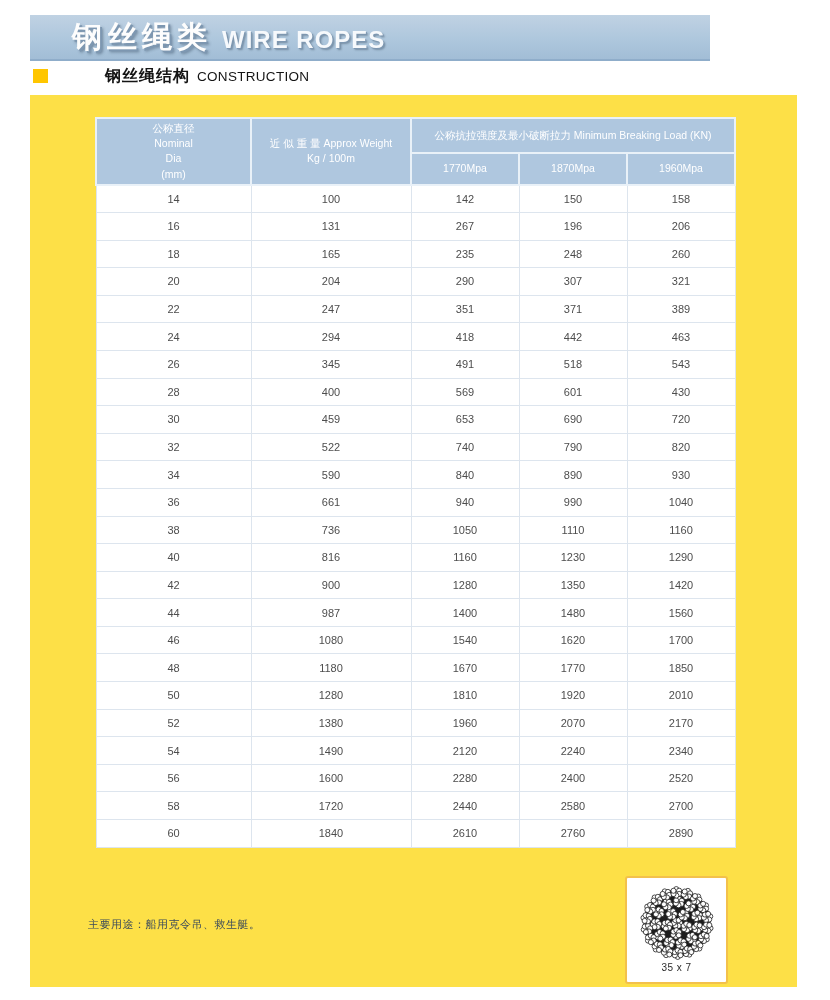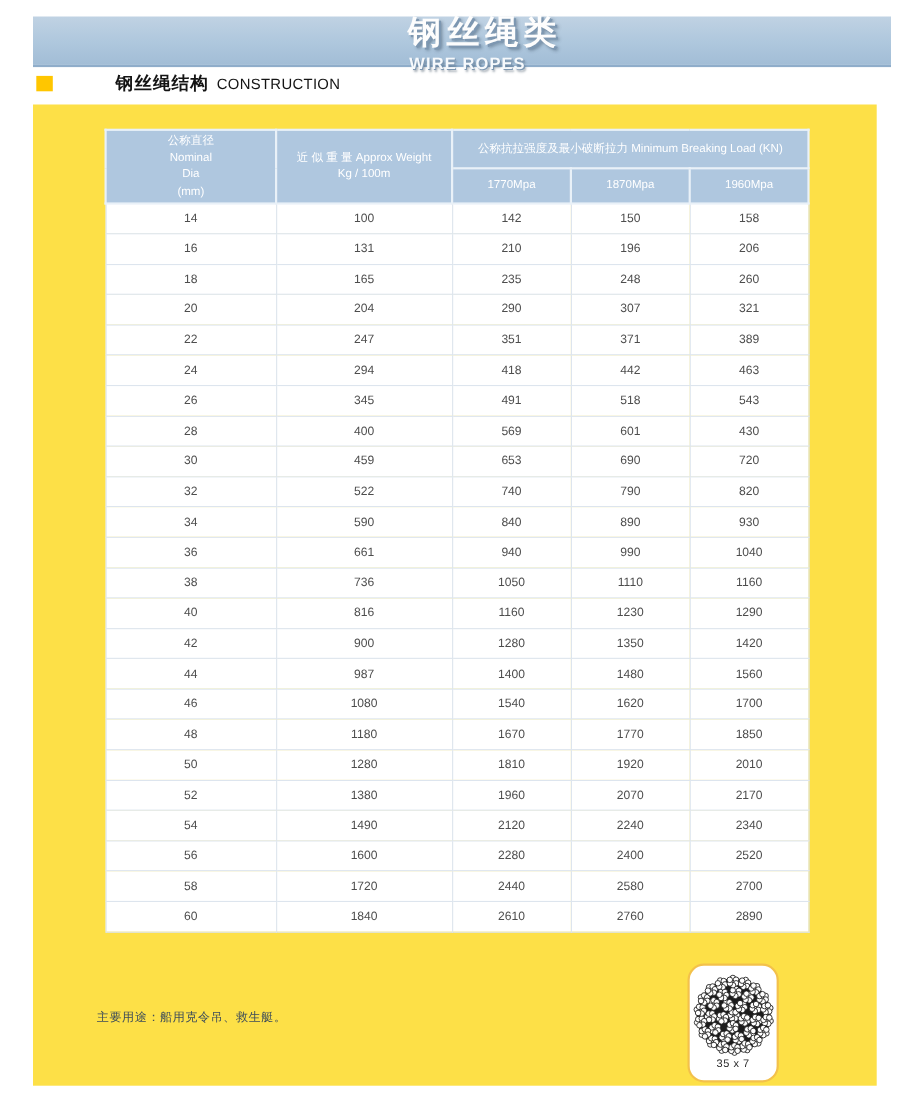--- a/index.html
+++ b/index.html
@@ -8,34 +8,34 @@
     width: 830px; height: 1000px;
     background: #ffffff;
     font-family: "Liberation Sans", sans-serif;
     position: relative;
     overflow: hidden;
   }
 
   
   .banner {
     position: absolute; left: 30px; top: 15px;
-    width: 780px; height: 46px;
+    width: 680px; height: 46px;
     background: linear-gradient(180deg, #c0d2e3 0%, #aec7dd 55%, #a2bdd6 100%);
     border-bottom: 2px solid #8fadca;
-    display: flex; align-items: center; flex-direction: column;
+    display: flex; align-items: center;
   }
   .banner-zh {
     margin-left: 42px;
     font-size: 30px; font-weight: bold; color: #fdfdfd;
     letter-spacing: 5px; line-height: 1;
     text-shadow: 2px 2px 0 #7d97b1, 3px 3px 3px rgba(40,60,80,.45);
   }
   .banner-en {
     margin-left: 10px; margin-top: 6px;
-    font-size: 15px; font-weight: bold; color: #f6f9fc;
+    font-size: 24px; font-weight: bold; color: #f6f9fc;
     letter-spacing: 1px; line-height: 1;
     text-shadow: 1px 1px 0 #7d97b1, 2px 2px 2px rgba(40,60,80,.4);
   }
 
   
   .section {
     position: absolute; left: 33px; top: 67px;
     display: flex; align-items: center; height: 18px;
   }
   .bullet {
@@ -82,24 +82,24 @@
 
   
   .note {
     position: absolute; left: 58px; top: 784px;
     font-size: 11px; color: #3d4c5a; letter-spacing: .5px; margin-top: 38px;
   }
 
   
   .rope-box {
     position: absolute; left: 595px; top: 781px;
-    width: 83px; height: 108px;
+    width: 103px; height: 108px;
     background: #ffffff;
     border: 2px solid #f3c14b;
-    border-radius: 15px;
+    border-radius: 3px;
     display: flex; flex-direction: column; align-items: center; justify-content: flex-start;
     padding-top: 3px;
   }
   .rope-svg { width: 86px; height: 84px; }
   .rope-label { font-size: 10px; color: #2b2b2b; margin-top: -3px; letter-spacing: .5px; }
 </style>
 </head>
 <body>
 
 <div class="banner">
@@ -143,21 +143,21 @@
         <tr>
           <td>14</td>
           <td>100</td>
           <td>142</td>
           <td>150</td>
           <td>158</td>
         </tr>
         <tr>
           <td>16</td>
           <td>131</td>
-          <td>210</td>
+          <td>267</td>
           <td>196</td>
           <td>206</td>
         </tr>
         <tr>
           <td>18</td>
           <td>165</td>
           <td>235</td>
           <td>248</td>
           <td>260</td>
         </tr>

